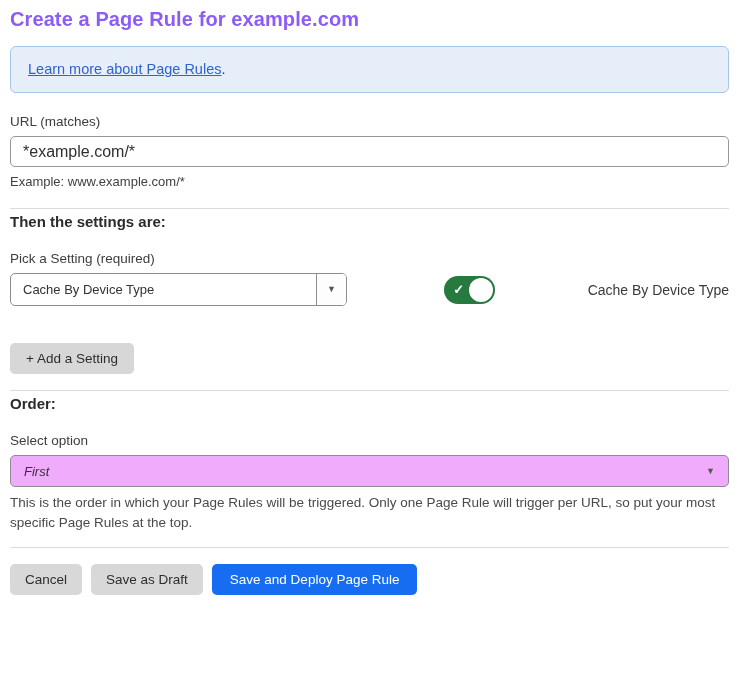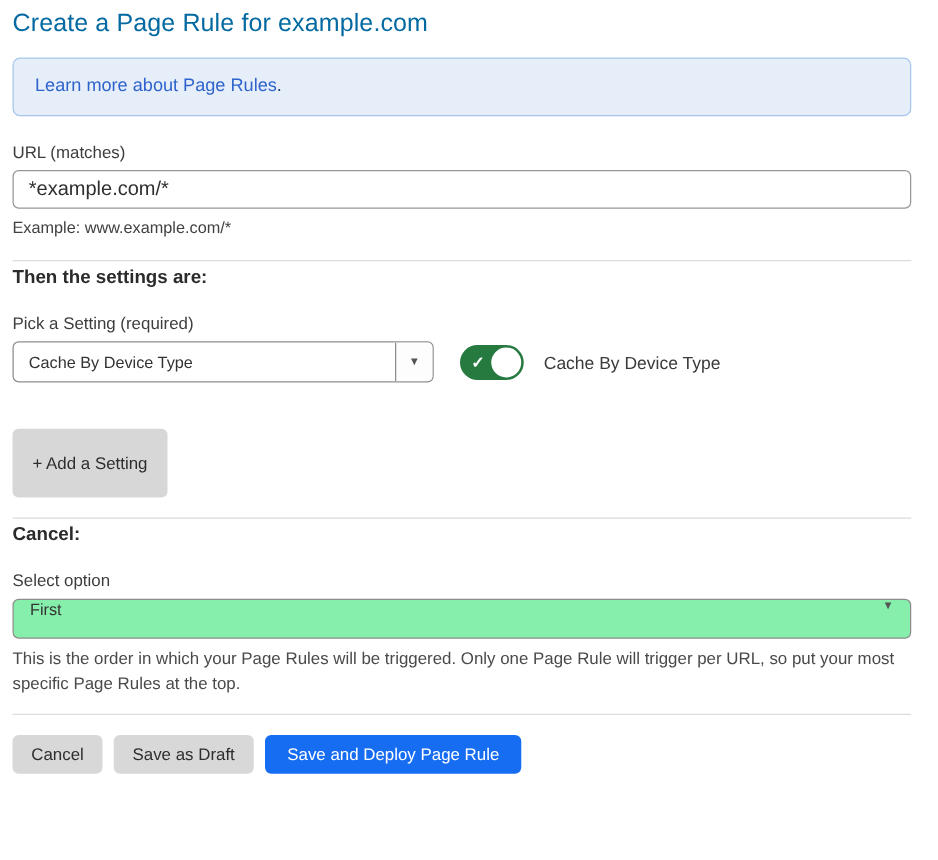--- a/index.html
+++ b/index.html
@@ -7,22 +7,22 @@
   body {
     width: 750px;
     height: 688px;
     font-family: "Liberation Sans", sans-serif;
     color: #2e2e2e;
     padding: 8px 21px 20px 10px;
     overflow: hidden;
   }
   .page-title {
     font-size: 20px;
-    font-weight: normal;
-    color: #0369a1;
+    font-weight: bold;
+    color: #8b5cf6;
     letter-spacing: 0.1px;
   }
   .info-box {
     margin-top: 15px;
     background: #e6eefa;
     border: 1px solid #a5c6ec;
     border-radius: 6px;
     padding: 11px 17px 12px;
   }
   .info-heading {
@@ -38,20 +38,21 @@
     line-height: 22px;
     max-width: 690px;
   }
   .info-link-line {
     font-size: 14.5px;
     color: #1d3c6e;
     line-height: 22px;
   }
   .info-link {
     color: #2f64cc;
+    text-decoration: underline;
     cursor: pointer;
   }
   .field-label {
     margin-top: 21px;
     font-size: 13.5px;
     color: #3d3d3d;
   }
   .text-input {
     display: block;
     margin-top: 7px;
@@ -79,20 +80,21 @@
   .section-heading {
     margin-top: 4px;
     font-size: 15px;
     font-weight: bold;
     color: #2b2b2b;
   }
   .setting-row {
     display: flex;
     align-items: center;
     margin-top: 7px;
+    justify-content: space-between;
   }
   .combo {
     width: 337px;
     height: 33px;
     border: 1px solid #8d8d8d;
     border-radius: 5px;
     display: flex;
     align-items: stretch;
     background: #fff;
     cursor: pointer;
@@ -152,39 +154,41 @@
     margin-left: 16px;
     font-size: 14px;
     color: #3a3a3a;
   }
   .add-setting-btn {
     display: inline-block;
     margin-top: 37px;
     background: #d7d7d7;
     border: none;
     border-radius: 5px;
-    padding: 20px 16px;
+    padding: 8px 16px;
     font-size: 13.5px;
     font-family: "Liberation Sans", sans-serif;
     color: #2d2d2d;
     cursor: pointer;
   }
   .select-box {
     margin-top: 7px;
     width: 100%;
     height: 32px;
     border: 1px solid #8d8d8d;
     border-radius: 5px;
-    background: #86efac;
-    display: flex;
+    background: #f0abfc;
+    display: flex;
+    align-items: center;
     justify-content: space-between;
     padding: 0 13px;
     font-size: 13px;
     color: #333;
     cursor: pointer;
+    font-style: italic;
   }
   .help-text {
     margin-top: 6px;
     font-size: 13.5px;
     color: #4a4a4a;
     line-height: 20px;
     max-width: 712px;
   }
   .actions-row {
     display: flex;
@@ -242,21 +246,21 @@
     <span class="toggle-check">✓</span>
     <span class="toggle-knob"></span>
   </div>
   <span class="toggle-label">Cache By Device Type</span>
 </div>
 
 <button class="add-setting-btn">+ Add a Setting</button>
 
 <hr class="divider" style="margin-top:16px;">
 
-<h2 class="section-heading">Cancel:</h2>
+<h2 class="section-heading">Order:</h2>
 
 <div class="field-label">Select option</div>
 
 <div class="select-box">
   <span>First</span>
   <span class="arrow-glyph">▼</span>
 </div>
 
 <div class="help-text">This is the order in which your Page Rules will be triggered. Only one Page Rule will trigger per URL, so put your most specific Page Rules at the top.</div>
 

